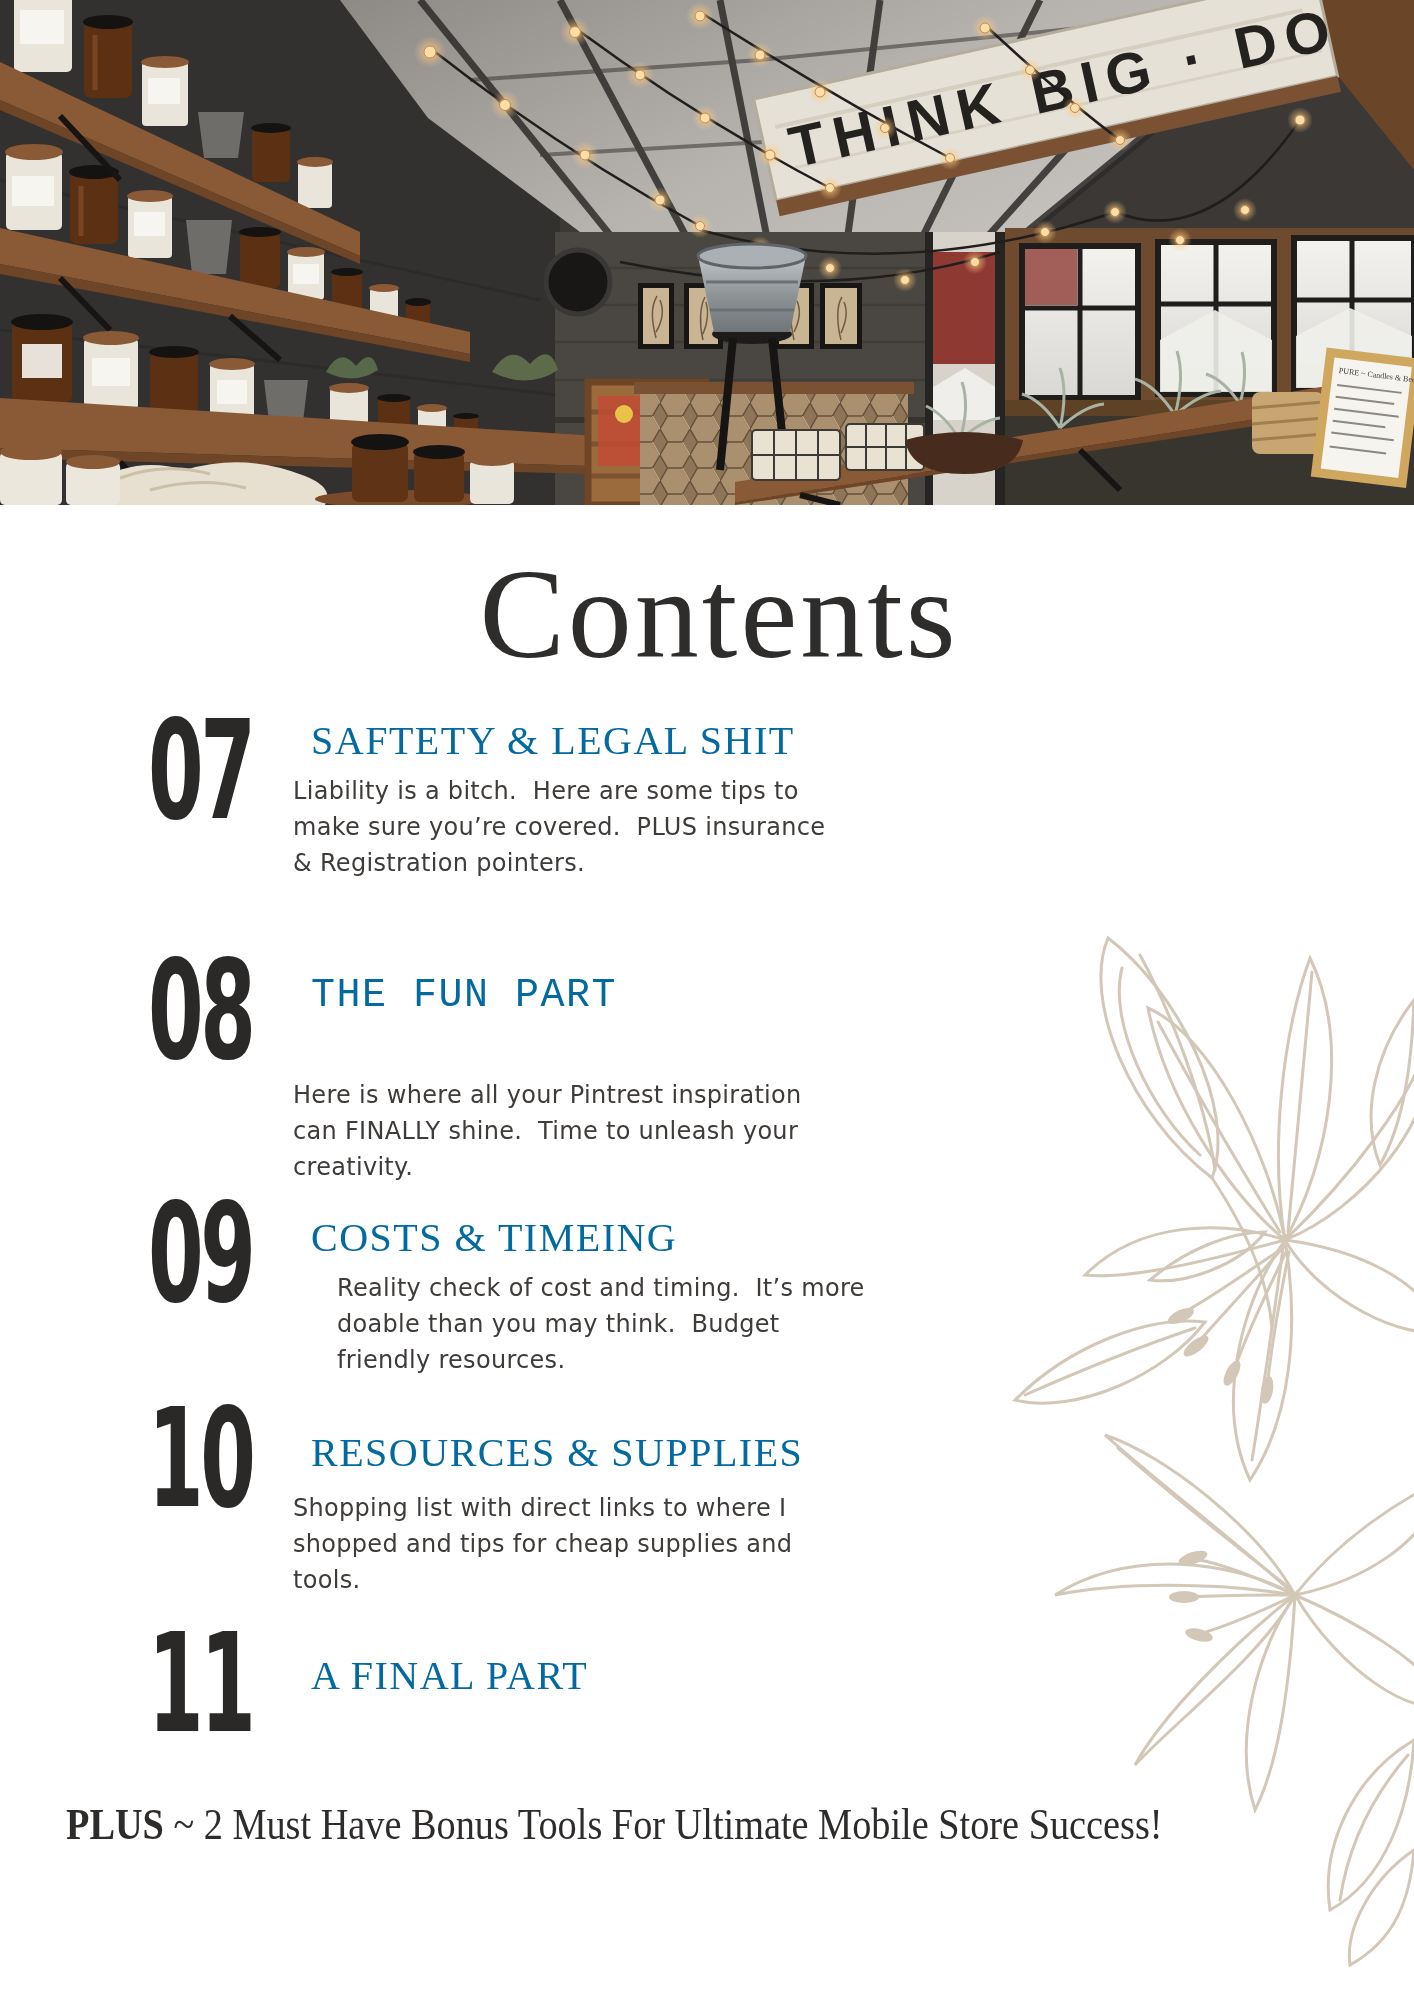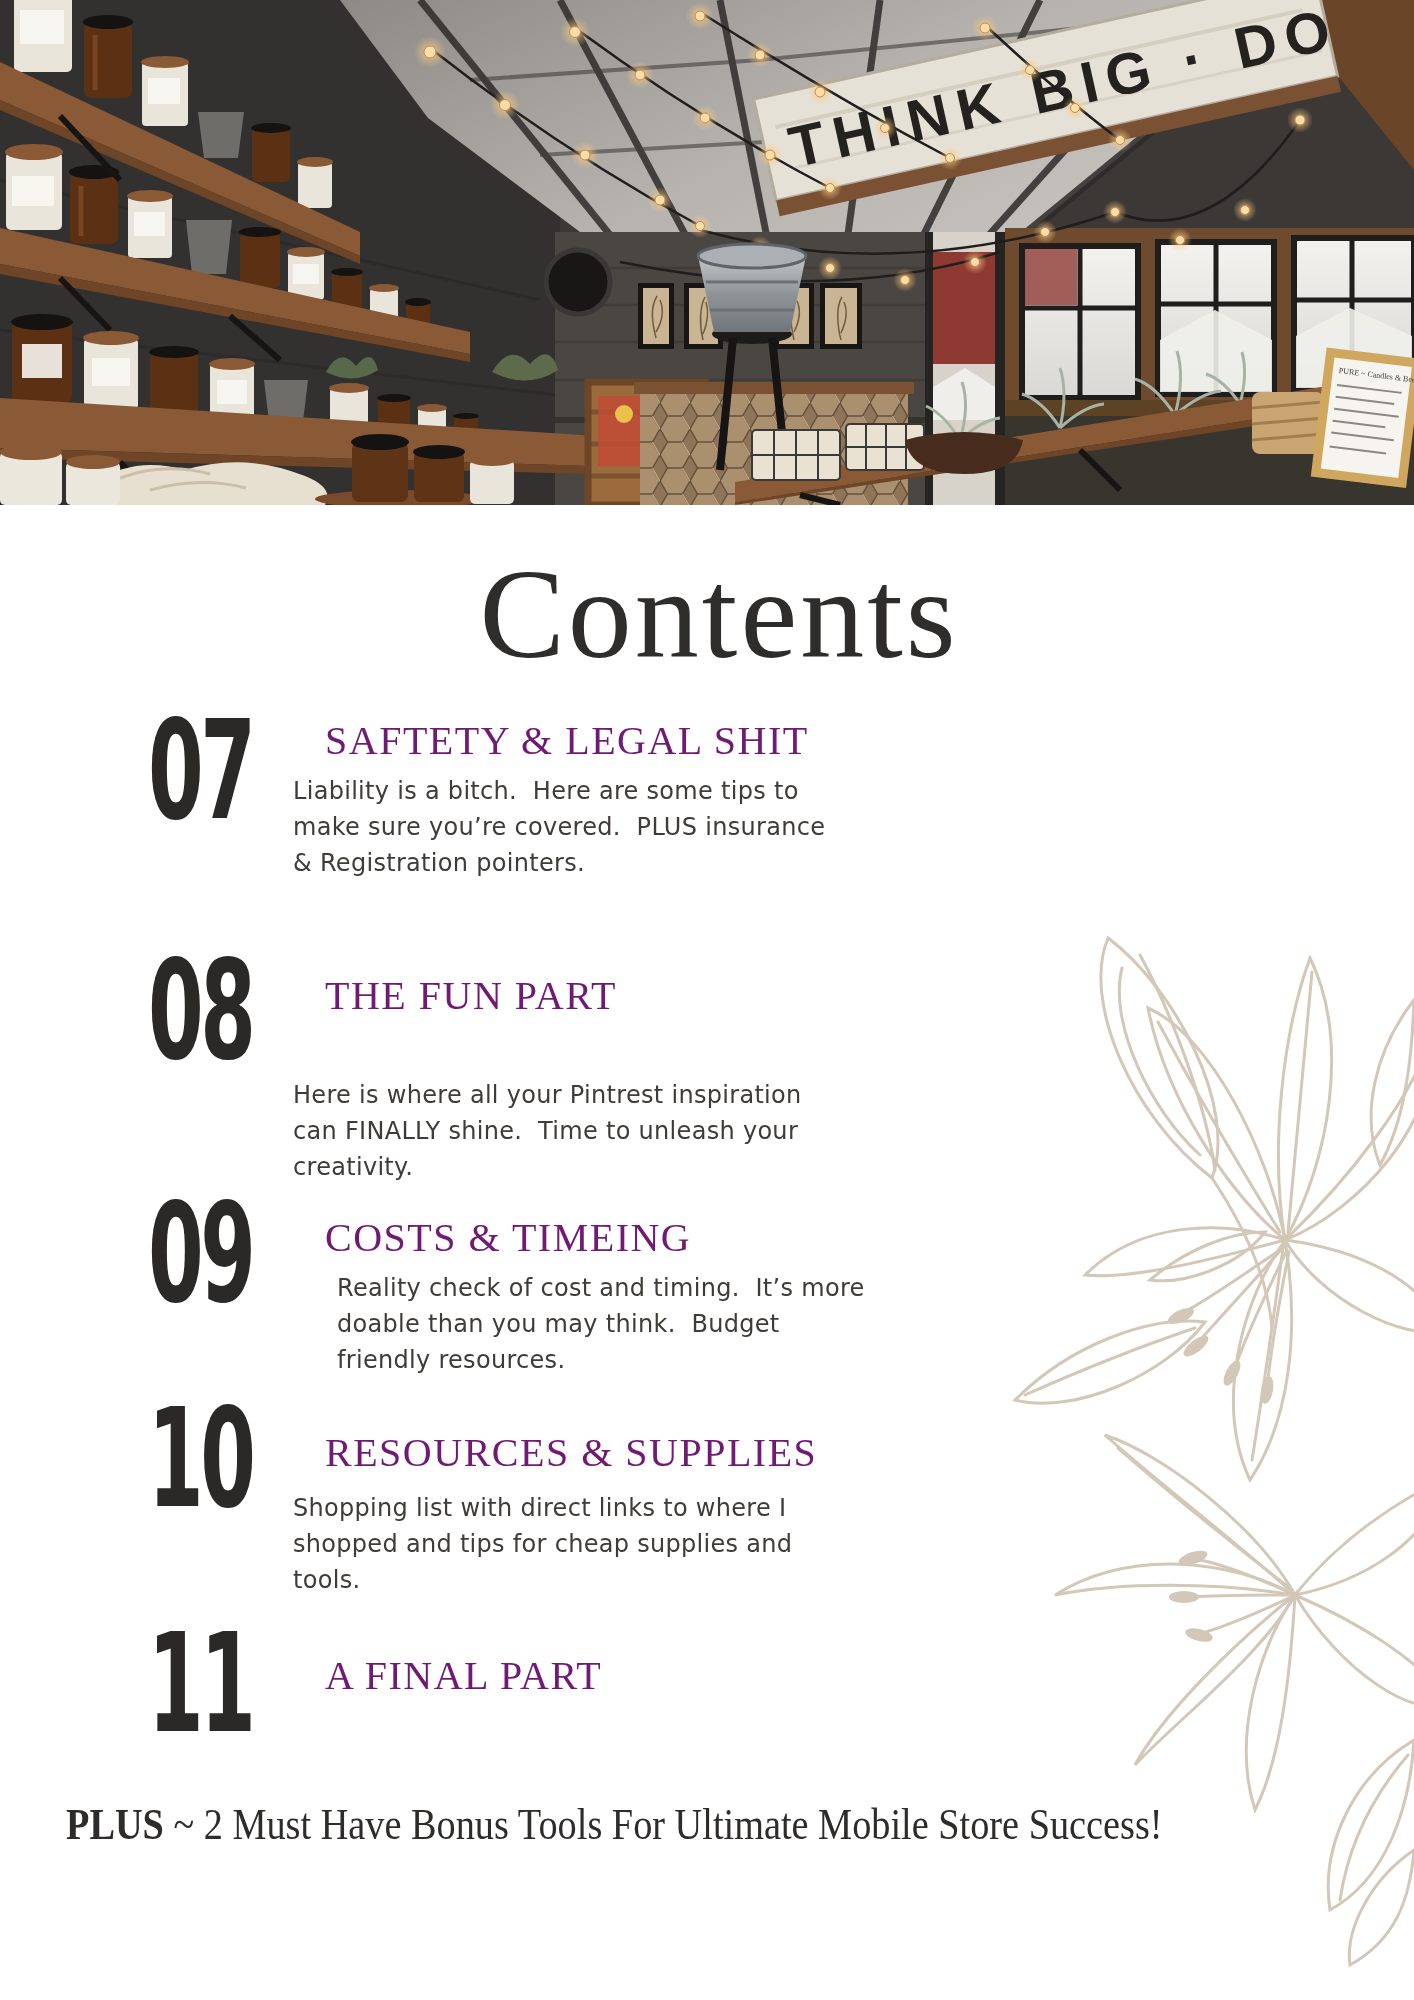--- a/index.html
+++ b/index.html
@@ -12,29 +12,29 @@
 
   
   .title{position:absolute;top:538px;left:0;width:100%;margin:12px;text-align:center;
          font-family:"Liberation Serif",serif;font-weight:400;font-size:128px;line-height:1;
          letter-spacing:3px;color:#2f2d2b;}
 
   
   .sec-num{position:absolute;left:148px;margin:0;
            font-family:"DejaVu Sans",sans-serif;font-weight:700;font-size:138px;line-height:1;
            letter-spacing:-6px;color:#2b2927;transform:scaleX(0.58);transform-origin:left top;}
-  .sec-head{position:absolute;left:325px;margin:0;
+  .sec-head{position:absolute;left:311px;margin:0;
             font-family:"Liberation Serif",serif;font-weight:400;font-size:40px;line-height:1.1;
-            letter-spacing:1.5px;color:#701a75;}
+            letter-spacing:1.5px;color:#0369a1;}
   .sec-desc{position:absolute;left:293px;width:640px;margin:0;
             font-family:"DejaVu Sans",sans-serif;font-size:24px;line-height:36px;
             letter-spacing:0.3px;color:#3e3b38;white-space:pre-wrap;}
 
   .num-07{top:702px;}  .head-07{top:719px;}  .desc-07{top:773px;}
-  .num-08{top:942px;}  .head-08{top:974px;}  .desc-08{top:1045px;margin-top:32px;}
+  .num-08{top:942px;}  .head-08{top:974px;font-family:Liberation Mono, monospace;}  .desc-08{top:1045px;margin-top:32px;}
   .num-09{top:1185px;} .head-09{top:1216px;text-align:center;} .desc-09{top:1270px;margin-left:44px;}
   .num-10{top:1390px;} .head-10{top:1431px;} .desc-10{top:1490px;}
   .num-11{top:1615px;} .head-11{top:1654px;}
 
   
   .plus{position:absolute;top:1799px;left:66px;margin:0;white-space:nowrap;
         font-family:"Liberation Serif",serif;font-size:44px;line-height:1.2;color:#2e2c2a;
         transform:scaleX(0.87);transform-origin:left top;}
   .plus strong{font-weight:700;}
 

